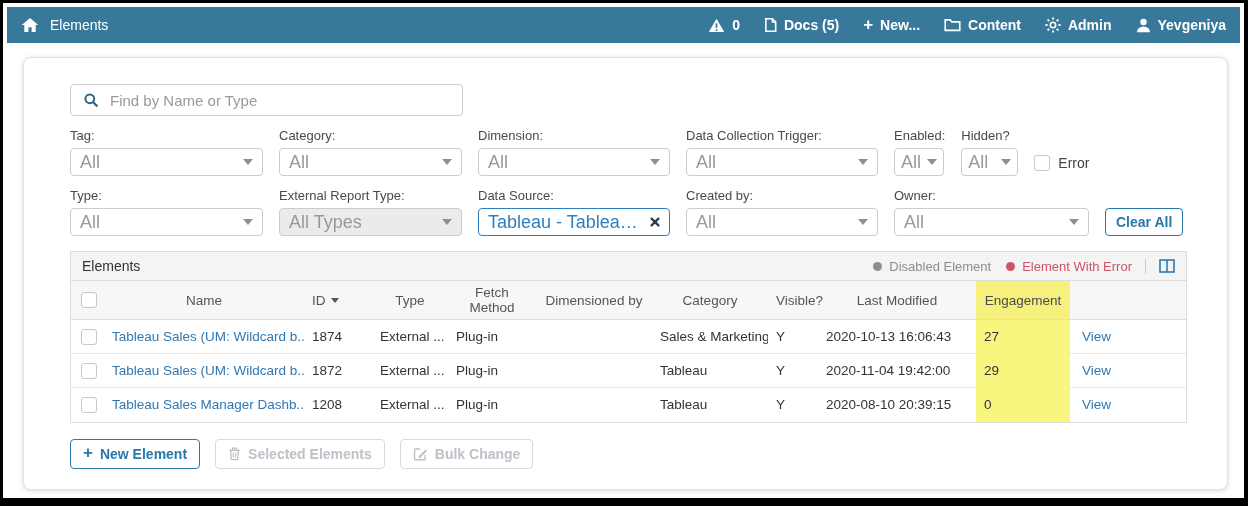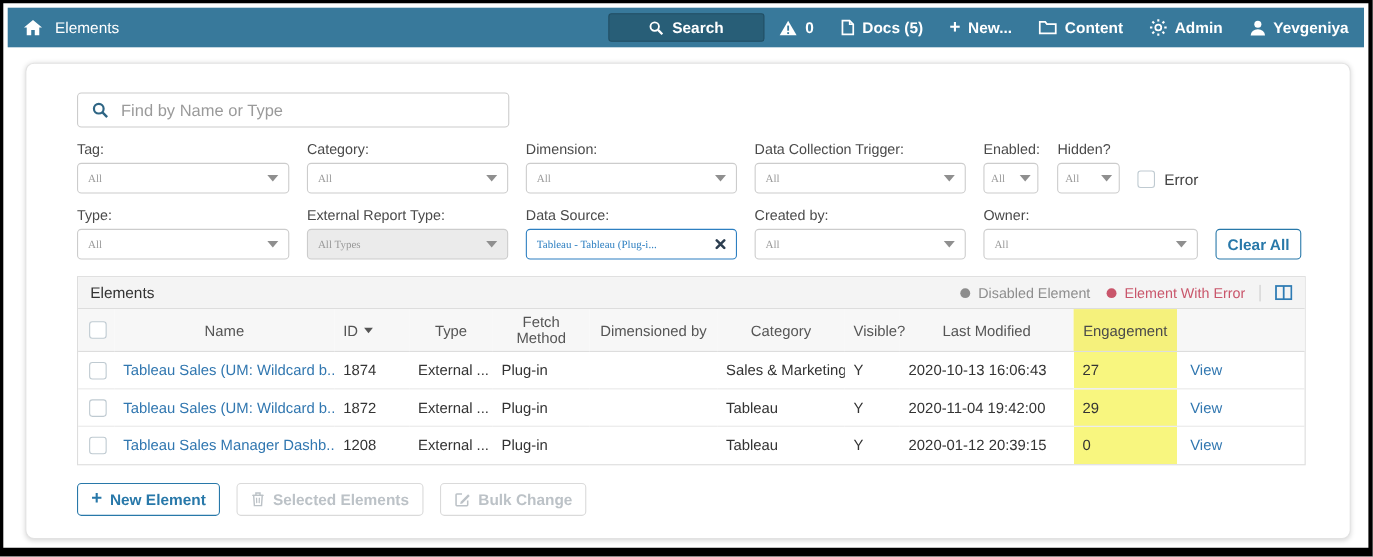--- a/index.html
+++ b/index.html
@@ -38,21 +38,21 @@
   }
   .findbox input { border:none; outline:none; font-size:15px; flex:1; color:#333; font-family:inherit; background:transparent; }
   .findbox input::placeholder { color:#9a9a9a; }
   
   .filter-row { display:flex; gap:16px; margin-top:12px; align-items:flex-end; }
   .fgroup { display:flex; flex-direction:column; gap:5px; }
   .flabel { font-size:13px; color:#4a4a4a; }
   .select {
     height:28px; border:1px solid #ccc; border-radius:4px; background:#fff;
     display:flex; align-items:center; justify-content:space-between;
-    padding:0 9px; font-size:10px; color:#999; cursor:pointer; white-space:nowrap; overflow:hidden;font-family:Liberation Serif, serif;
+    padding:0 9px; font-size:18px; color:#999; cursor:pointer; white-space:nowrap; overflow:hidden;
   }
   .select .val { overflow:hidden; text-overflow:ellipsis; }
   .caret { width:0; height:0; border-left:5px solid transparent; border-right:5px solid transparent; border-top:6px solid #8f8f8f; flex:none; margin-left:6px; }
   .select.disabled { background:#ebebeb; cursor:default; }
   .select.active { border-color:#2d7fc1; color:#2d7fc1; }
   .w-tag{width:193px}.w-cat{width:183px}.w-dim{width:192px}.w-dct{width:192px}
   .w-en{width:50px;padding:0 6px}.w-hid{width:57px;padding:0 6px}.w-own{width:195px}
   .errorbox { display:flex; align-items:center; gap:8px; margin-bottom:5px; }
   .checkbox { width:16px; height:16px; border:1px solid #bfcad1; border-radius:3px; background:#fff; cursor:pointer; flex:none; }
   .errorbox span { font-size:14px; color:#444; }
@@ -105,29 +105,20 @@
   <div class="topbar">
     <div class="topbar-left">
       <span>
         <svg width="18" height="16" viewBox="0 0 18 16">
             <path d="M9 1.1 L17.2 8 h-2.5 v7 H10.6 V10.3 H7.4 V15 H3.3 V8 H0.8 Z" fill="#fff"></path>
           </svg>
       </span>
       <span class="topbar-title">Elements</span>
     </div>
 
-    <div class="search-btn">
-      <span>
-        <svg width="15" height="15" viewBox="0 0 16 16">
-            <circle cx="6.6" cy="6.6" r="4.1" fill="none" stroke="#fff" stroke-width="1.8"></circle>
-            <line x1="9.8" y1="9.8" x2="14" y2="14" stroke="#fff" stroke-width="2.2"></line>
-          </svg>
-      </span>
-      <span>Search</span>
-    </div>
 
     <div class="topbar-right">
       <div class="nav-item">
         <span>
           <svg width="17" height="15" viewBox="0 0 18 16">
               <path d="M9 0.8 L17.2 15 H0.8 Z" fill="#fff"></path>
               <rect x="8.1" y="5.6" width="1.8" height="5" fill="#38799b"></rect>
               <rect x="8.1" y="12" width="1.8" height="1.8" fill="#38799b"></rect>
             </svg>
         </span>
@@ -378,21 +369,21 @@
               <td class="chk-cell">
                   <div class="checkbox"></div>
                 </td>
               <td><a class="link">Tableau Sales Manager Dashb...</a></td>
               <td>1208</td>
               <td>External ...</td>
               <td>Plug-in</td>
               <td></td>
               <td>Tableau</td>
               <td>Y</td>
-              <td>2020-01-12 20:39:15</td>
+              <td>2020-08-10 20:39:15</td>
               <td class="hl">0</td>
               <td class="view-cell"><a class="link">View</a></td>
             </tr>
           </tbody>
         </table>
       </div>
 
       <div class="actions">
         <button class="btn primary">
           <span class="plus-glyph">+</span>

